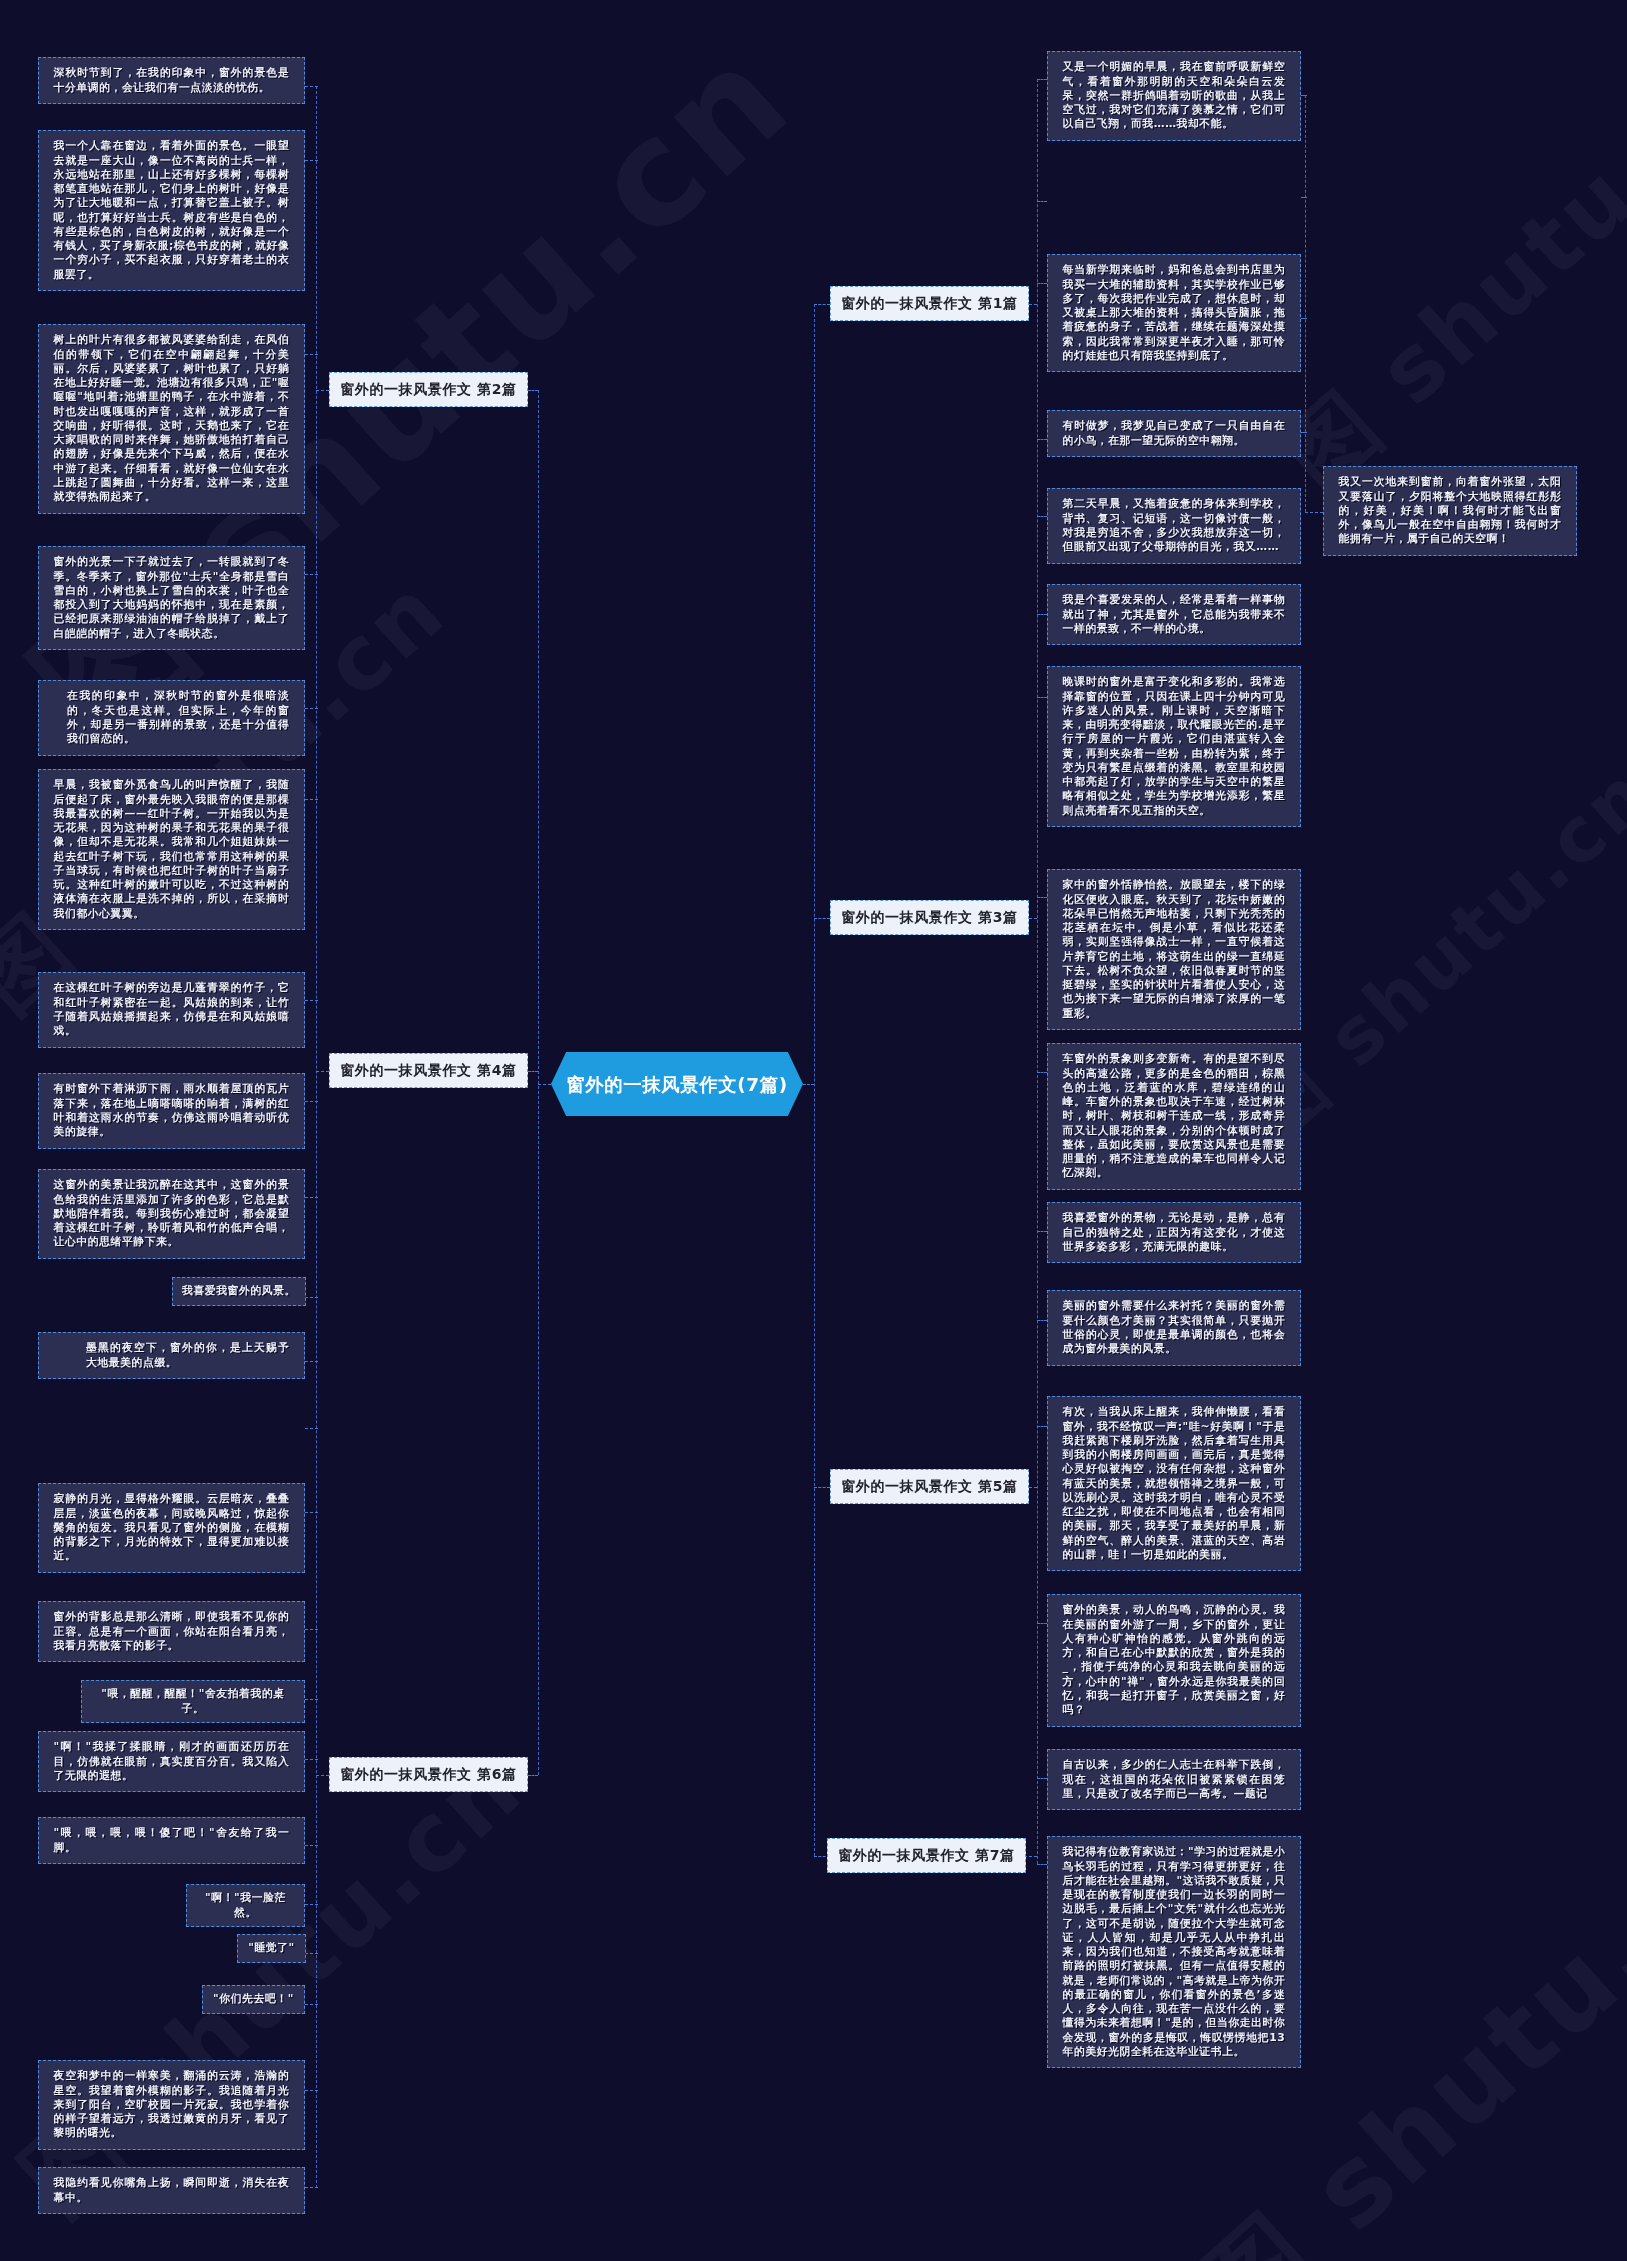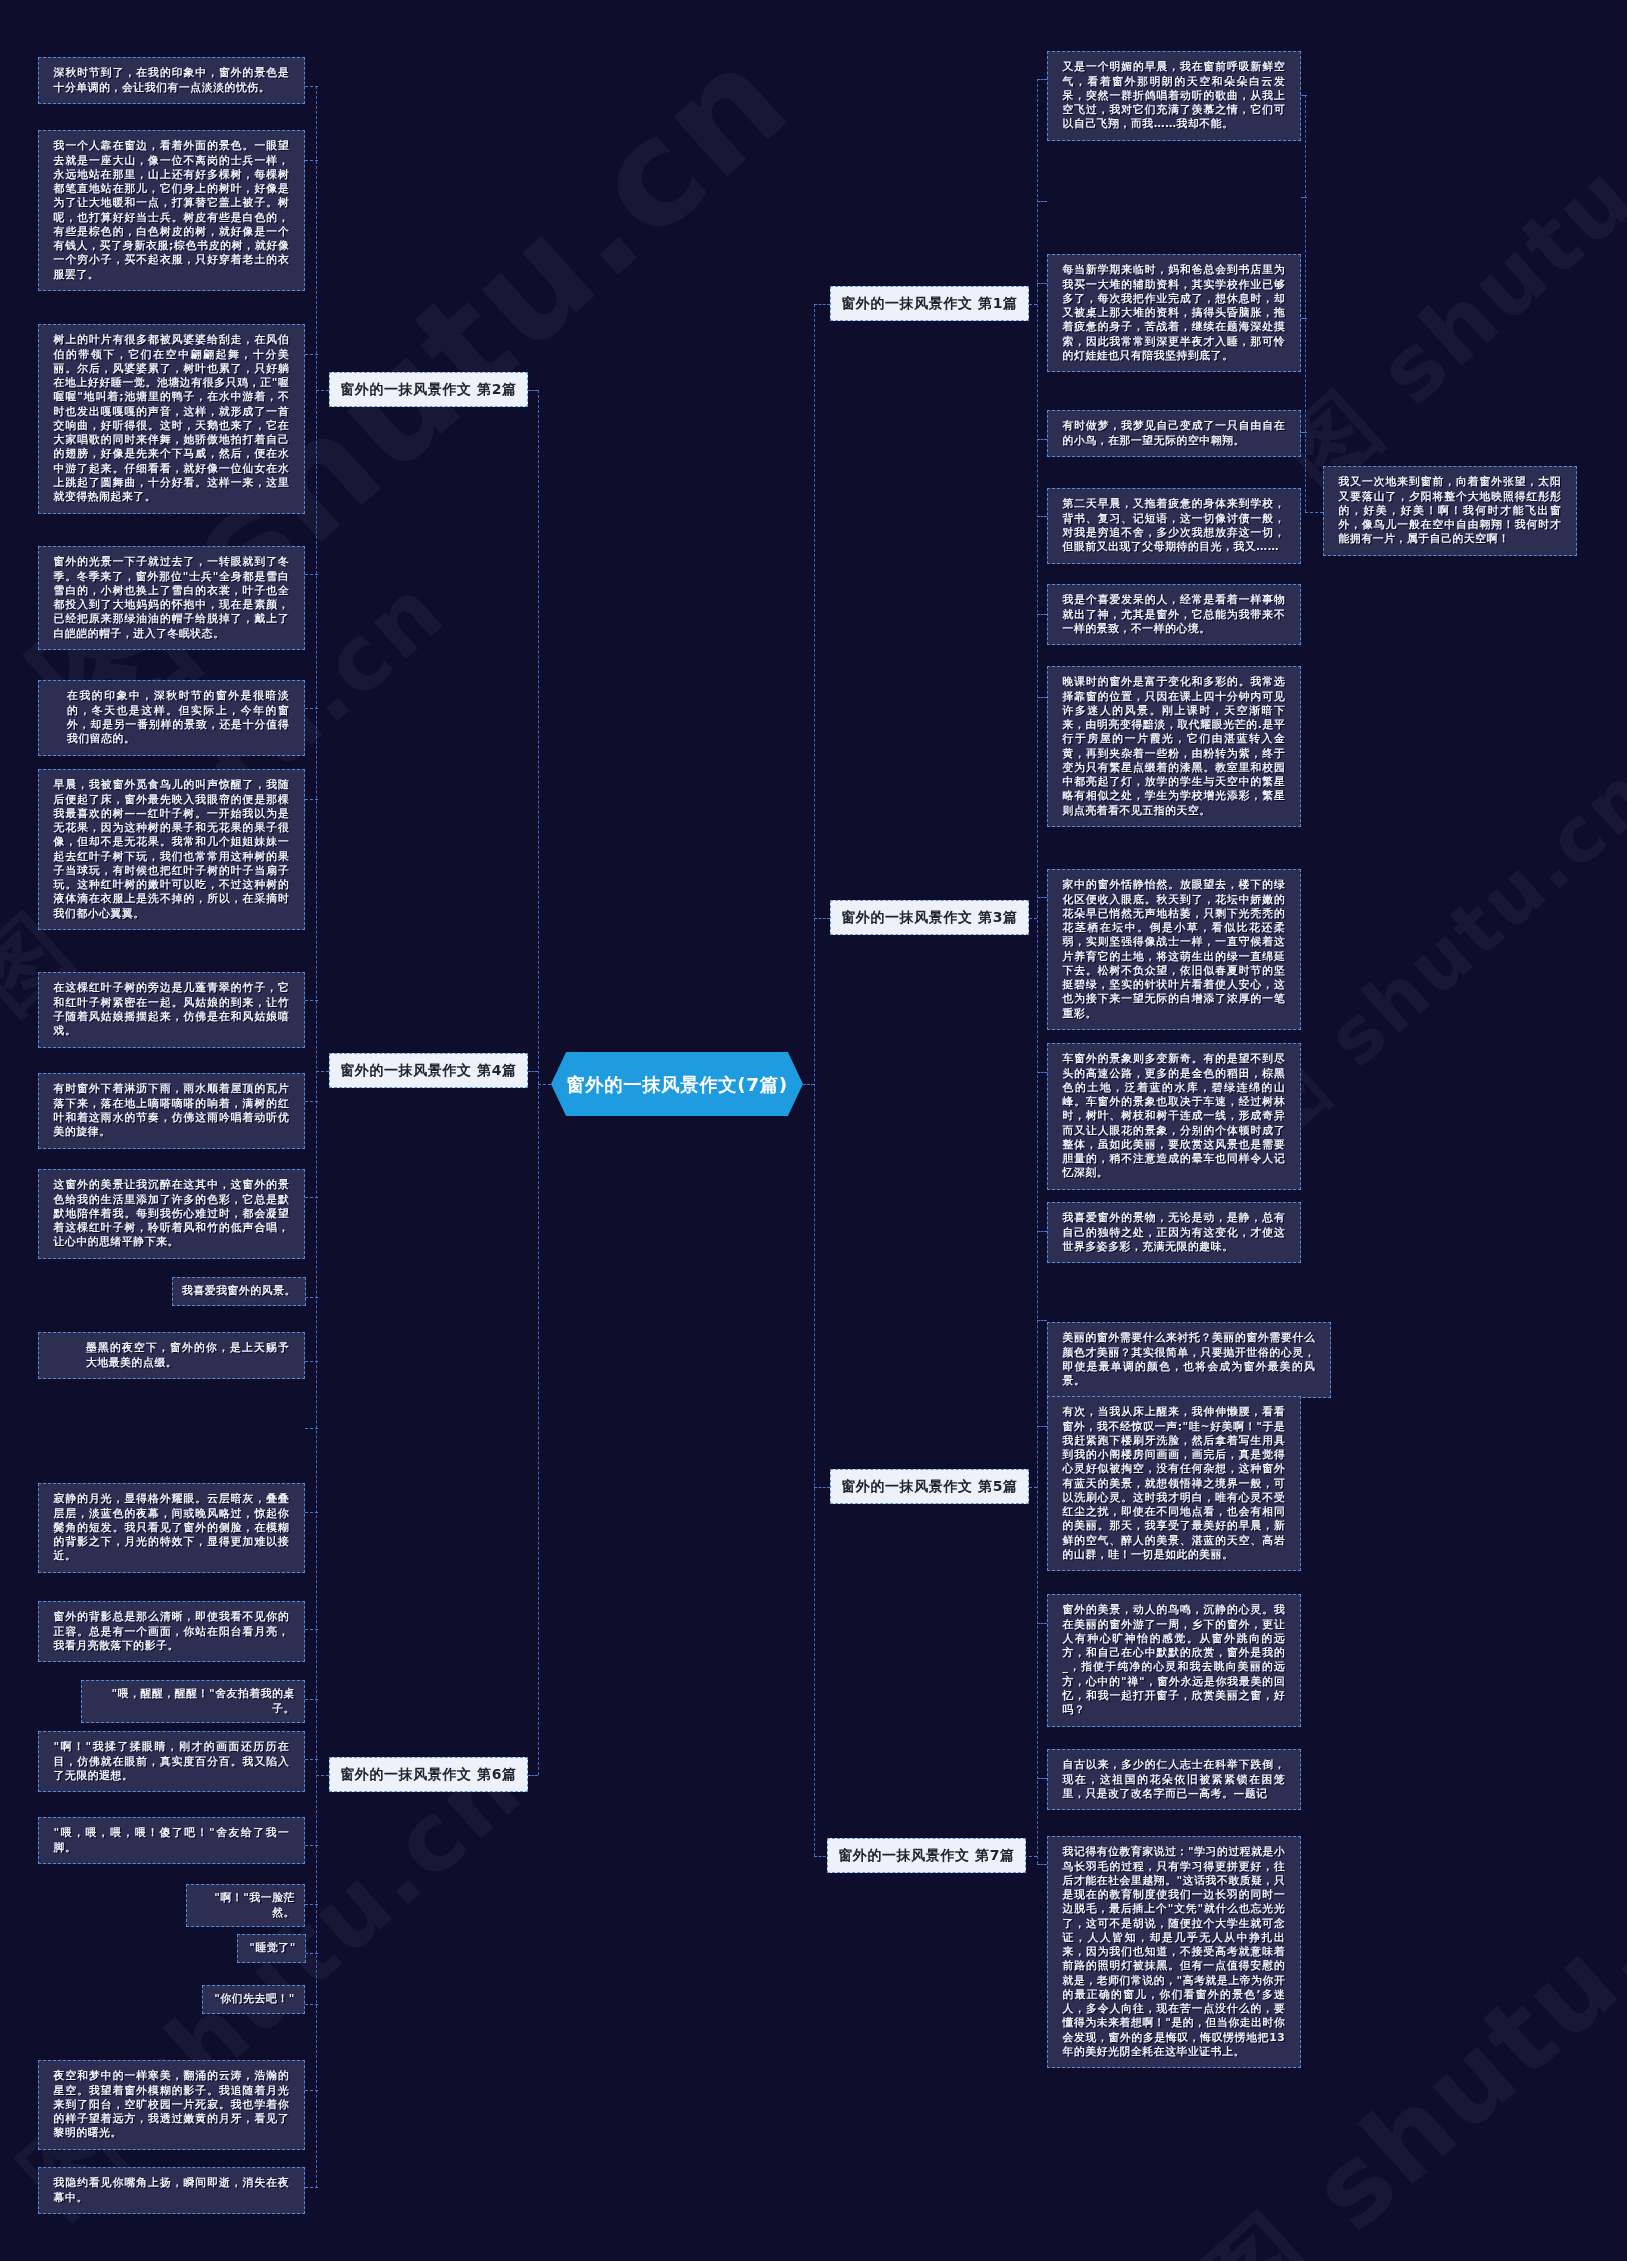--- a/index.html
+++ b/index.html
@@ -19,21 +19,21 @@
     position:absolute;height:0;border-top:1.9px dashed #4579d6;z-index:2;
   }
   .pbox{
     position:absolute;box-sizing:border-box;z-index:3;
     background:#2c2e52;border:1.9px dashed #4e8ee2;
     color:#eef0f8;font-size:10.8px;line-height:1.32;font-weight:bold;
     padding:8.3px 14.6px;letter-spacing:0.6px;
     text-shadow:1.3px 1.3px 0 rgba(10,10,32,.95);
     text-align:justify;
   }
-  .pbox.quote{padding:6.4px 9px;text-align:right;}
+  .pbox.quote{padding:6.4px 9px;text-align:center;}
   .nlabel{
     position:absolute;box-sizing:border-box;z-index:4;white-space:nowrap;
     background:#edf1f9;border:1.9px dashed #5b9bd5;color:#23232e;
     font-size:14px;font-weight:bold;padding:7.6px 10.2px;letter-spacing:0.6px;
   }
   .center-node{
     position:absolute;z-index:5;display:flex;align-items:center;justify-content:center;
     background:#1f9ce0;color:#ffffff;font-weight:bold;font-size:18.4px;
     letter-spacing:0.6px;text-align:center;
     clip-path:polygon(6% 0,94% 0,100% 50%,94% 100%,6% 100%,0 50%);
@@ -136,21 +136,21 @@
     <div class="pbox" style="left: 38px; top: 2167px; width: 267px;">我隐约看见你嘴角上扬，瞬间即逝，消失在夜幕中。</div>
     <div class="pbox" style="left: 1047px; top: 51px; width: 254px;">又是一个明媚的早晨，我在窗前呼吸新鲜空气，看着窗外那明朗的天空和朵朵白云发呆，突然一群折鸽唱着动听的歌曲，从我上空飞过，我对它们充满了羡慕之情，它们可以自己飞翔，而我……我却不能。</div>
     <div class="pbox" style="left: 1047px; top: 254px; width: 254px;">每当新学期来临时，妈和爸总会到书店里为我买一大堆的辅助资料，其实学校作业已够多了，每次我把作业完成了，想休息时，却又被桌上那大堆的资料，搞得头昏脑胀，拖着疲惫的身子，苦战着，继续在题海深处摸索，因此我常常到深更半夜才入睡，那可怜的灯娃娃也只有陪我坚持到底了。</div>
     <div class="pbox" style="left: 1047px; top: 410px; width: 254px;">有时做梦，我梦见自己变成了一只自由自在的小鸟，在那一望无际的空中翱翔。</div>
     <div class="pbox" style="left: 1047px; top: 488px; width: 254px;">第二天早晨，又拖着疲惫的身体来到学校，背书、复习、记短语，这一切像讨债一般，对我是穷追不舍，多少次我想放弃这一切，但眼前又出现了父母期待的目光，我又……</div>
     <div class="pbox" style="left: 1047px; top: 584px; width: 254px;">我是个喜爱发呆的人，经常是看着一样事物就出了神，尤其是窗外，它总能为我带来不一样的景致，不一样的心境。</div>
     <div class="pbox" style="left: 1047px; top: 666px; width: 254px;">晚课时的窗外是富于变化和多彩的。我常选择靠窗的位置，只因在课上四十分钟内可见许多迷人的风景。刚上课时，天空渐暗下来，由明亮变得黯淡，取代耀眼光芒的.是平行于房屋的一片霞光，它们由湛蓝转入金黄，再到夹杂着一些粉，由粉转为紫，终于变为只有繁星点缀着的漆黑。教室里和校园中都亮起了灯，放学的学生与天空中的繁星略有相似之处，学生为学校增光添彩，繁星则点亮着看不见五指的天空。</div>
     <div class="pbox" style="left: 1047px; top: 869px; width: 254px;">家中的窗外恬静怡然。放眼望去，楼下的绿化区便收入眼底。秋天到了，花坛中娇嫩的花朵早已悄然无声地枯萎，只剩下光秃秃的花茎栖在坛中。倒是小草，看似比花还柔弱，实则坚强得像战士一样，一直守候着这片养育它的土地，将这萌生出的绿一直绵延下去。松树不负众望，依旧似春夏时节的坚挺碧绿，坚实的针状叶片看着使人安心，这也为接下来一望无际的白增添了浓厚的一笔重彩。</div>
     <div class="pbox" style="left: 1047px; top: 1043px; width: 254px;">车窗外的景象则多变新奇。有的是望不到尽头的高速公路，更多的是金色的稻田，棕黑色的土地，泛着蓝的水库，碧绿连绵的山峰。车窗外的景象也取决于车速，经过树林时，树叶、树枝和树干连成一线，形成奇异而又让人眼花的景象，分别的个体顿时成了整体，虽如此美丽，要欣赏这风景也是需要胆量的，稍不注意造成的晕车也同样令人记忆深刻。</div>
     <div class="pbox" style="left: 1047px; top: 1202px; width: 254px;">我喜爱窗外的景物，无论是动，是静，总有自己的独特之处，正因为有这变化，才使这世界多姿多彩，充满无限的趣味。</div>
-    <div class="pbox" style="left: 1047px; top: 1290px; width: 284px; margin-top: 32px;">美丽的窗外需要什么来衬托？美丽的窗外需要什么颜色才美丽？其实很简单，只要抛开世俗的心灵，即使是最单调的颜色，也将会成为窗外最美的风景。</div>
+    <div class="pbox" style="left: 1047px; top: 1290px; width: 254px;">美丽的窗外需要什么来衬托？美丽的窗外需要什么颜色才美丽？其实很简单，只要抛开世俗的心灵，即使是最单调的颜色，也将会成为窗外最美的风景。</div>
     <div class="pbox" style="left: 1047px; top: 1396px; width: 254px;">有次，当我从床上醒来，我伸伸懒腰，看看窗外，我不经惊叹一声:"哇~好美啊！"于是我赶紧跑下楼刷牙洗脸，然后拿着写生用具到我的小阁楼房间画画，画完后，真是觉得心灵好似被掏空，没有任何杂想，这种窗外有蓝天的美景，就想领悟禅之境界一般，可以洗刷心灵。这时我才明白，唯有心灵不受红尘之扰，即使在不同地点看，也会有相同的美丽。那天，我享受了最美好的早晨，新鲜的空气、醉人的美景、湛蓝的天空、高岩的山群，哇！一切是如此的美丽。</div>
     <div class="pbox" style="left: 1047px; top: 1594px; width: 254px;">窗外的美景，动人的鸟鸣，沉静的心灵。我在美丽的窗外游了一周，乡下的窗外，更让人有种心旷神怡的感觉。从窗外跳向的远方，和自己在心中默默的欣赏，窗外是我的_，指使于纯净的心灵和我去眺向美丽的远方，心中的"禅"，窗外永远是你我最美的回忆，和我一起打开窗子，欣赏美丽之窗，好吗？</div>
     <div class="pbox" style="left: 1047px; top: 1749px; width: 254px;">自古以来，多少的仁人志士在科举下跌倒，现在，这祖国的花朵依旧被紧紧锁在困笼里，只是改了改名字而已—高考。—题记</div>
     <div class="pbox" style="left: 1047px; top: 1836px; width: 254px;">我记得有位教育家说过："学习的过程就是小鸟长羽毛的过程，只有学习得更拼更好，往后才能在社会里越翔。"这话我不敢质疑，只是现在的教育制度使我们一边长羽的同时一边脱毛，最后插上个"文凭"就什么也忘光光了，这可不是胡说，随便拉个大学生就可念证，人人皆知，却是几乎无人从中挣扎出来，因为我们也知道，不接受高考就意味着前路的照明灯被抹黑。但有一点值得安慰的就是，老师们常说的，"高考就是上帝为你开的最正确的窗儿，你们看窗外的景色’多迷人，多令人向往，现在苦一点没什么的，要懂得为未来着想啊！"是的，但当你走出时你会发现，窗外的多是悔叹，悔叹愣愣地把13年的美好光阴全耗在这毕业证书上。</div>
     <div class="pbox" style="left: 1323px; top: 466px; width: 254px;">我又一次地来到窗前，向着窗外张望，太阳又要落山了，夕阳将整个大地映照得红彤彤的，好美，好美！啊！我何时才能飞出窗外，像鸟儿一般在空中自由翱翔！我何时才能拥有一片，属于自己的天空啊！</div>
     <div class="nlabel" style="left: 830px; top: 286px;">窗外的一抹风景作文 第1篇</div>
     <div class="nlabel" style="left: 329px; top: 372px;">窗外的一抹风景作文 第2篇</div>
     <div class="nlabel" style="left: 830px; top: 900px;">窗外的一抹风景作文 第3篇</div>
     <div class="nlabel" style="left: 329px; top: 1053px;">窗外的一抹风景作文 第4篇</div>
     <div class="nlabel" style="left: 830px; top: 1469px;">窗外的一抹风景作文 第5篇</div>

